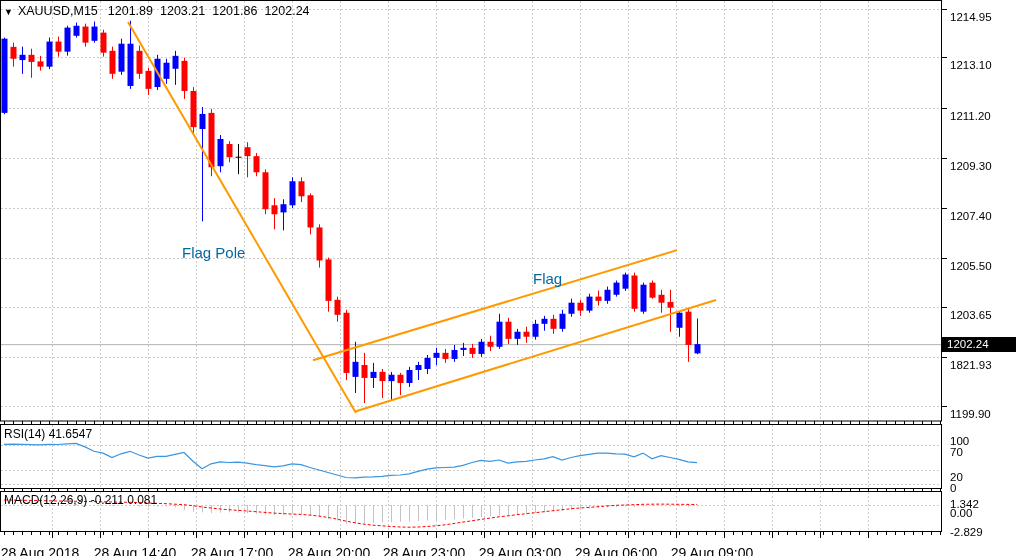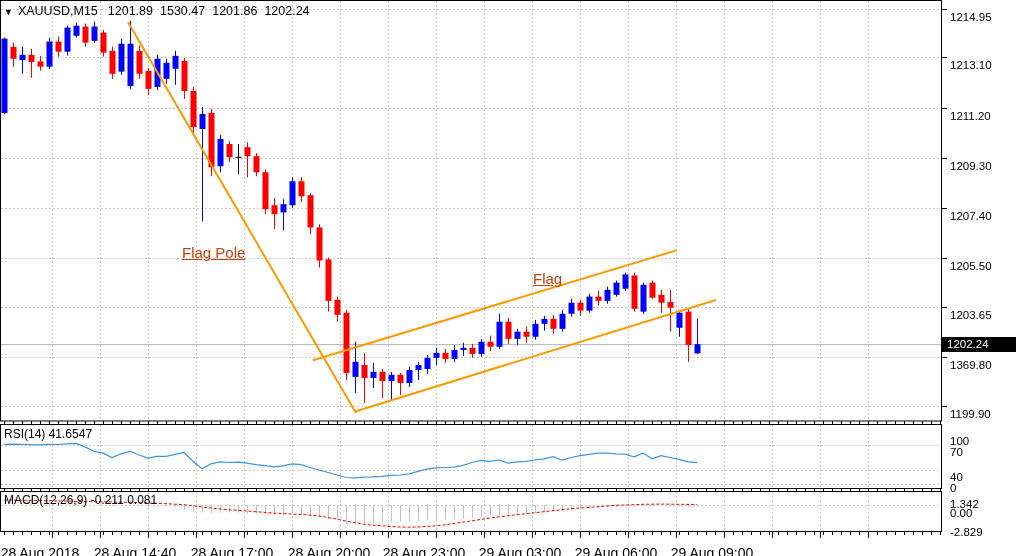--- a/index.html
+++ b/index.html
@@ -10,21 +10,21 @@
   .chart-title .tri{font-size:9px;margin-right:5px;}
   .chart-title .sym{margin-right:10px;text-align:right;}
   .chart-title .v{margin-right:7px;}
   .ind-label{position:absolute;font-size:12px;color:#000;white-space:nowrap;}
   #rsi-label{left:4px;top:427px;}
   #macd-label{left:4px;top:493px;}
   .axis-label{position:absolute;font-size:11.5px;color:#000;transform:translateY(-50%);white-space:nowrap;}
   .time-label{position:absolute;top:537px;font-size:14px;color:#000;transform:translateX(-50%);white-space:nowrap;}
   #price-badge{position:absolute;left:942px;top:337px;width:74px;height:15px;background:#000;color:#fff;
                font-size:11.5px;line-height:15px;padding-left:5px;box-sizing:border-box;}
-  .annot{position:absolute;color:#c2410c;font-size:15px;white-space:nowrap;text-decoration:underline;}
+  .annot{position:absolute;color:#0369a1;font-size:15px;white-space:nowrap;}
   .layer{position:absolute;left:0;top:8px;width:100%;height:100%;pointer-events:none;}
 </style>
 </head>
 <body>
 
 <div id="app">
 
   <svg id="chart-svg" width="1020" height="556">
       <rect x="0.5" y="0.5" width="941" height="420.5" fill="#fff" stroke="#000"></rect>
       <rect x="0.5" y="424.5" width="941" height="64" fill="#fff" stroke="#000"></rect>
@@ -675,43 +675,43 @@
       <line x1="580.5" y1="532" x2="580.5" y2="538" stroke="#000"></line>
       <line x1="628.5" y1="532" x2="628.5" y2="538" stroke="#000"></line>
       <line x1="676.5" y1="532" x2="676.5" y2="538" stroke="#000"></line>
       <line x1="724.5" y1="532" x2="724.5" y2="538" stroke="#000"></line>
       <line x1="772.5" y1="532" x2="772.5" y2="538" stroke="#000"></line>
       <line x1="820.5" y1="532" x2="820.5" y2="538" stroke="#000"></line>
       <line x1="868.5" y1="532" x2="868.5" y2="538" stroke="#000"></line>
     </svg>
 
   <div class="chart-title">
-    <span class="tri">▼</span><span class="sym">XAUUSD,M15</span><span class="v">1201.89</span><span class="v">1530.47</span><span class="v">1201.86</span><span class="v">1202.24</span>
+    <span class="tri">▼</span><span class="sym">XAUUSD,M15</span><span class="v">1201.89</span><span class="v">1203.21</span><span class="v">1201.86</span><span class="v">1202.24</span>
   </div>
 
   <div id="rsi-label" class="ind-label">RSI(14) 41.6547</div>
   <div id="macd-label" class="ind-label">MACD(12,26,9) -0.211 0.081</div>
 
   <div id="price-badge">1202.24</div>
 
   <div id="price-axis" class="layer">
       <div class="axis-label" style="left: 950px; top: 9px;">1214.95</div>
       <div class="axis-label" style="left: 950px; top: 57.44px;">1213.10</div>
       <div class="axis-label" style="left: 950px; top: 107.6px;">1211.20</div>
       <div class="axis-label" style="left: 950px; top: 157.76px;">1209.30</div>
       <div class="axis-label" style="left: 950px; top: 207.92px;">1207.40</div>
       <div class="axis-label" style="left: 950px; top: 258.08px;">1205.50</div>
       <div class="axis-label" style="left: 950px; top: 306.92px; text-align: center;">1203.65</div>
-      <div class="axis-label" style="left: 950px; top: 357.08px;">1369.80</div>
+      <div class="axis-label" style="left: 950px; top: 357.08px;">1821.93</div>
       <div class="axis-label" style="left: 950px; top: 405.92px;">1199.90</div>
     </div>
   <div id="rsi-axis" class="layer">
       <div class="axis-label" style="left: 950px; top: 433px;">100</div>
       <div class="axis-label" style="left: 950px; top: 444px;">70</div>
-      <div class="axis-label" style="left: 950px; top: 469px;">40</div>
+      <div class="axis-label" style="left: 950px; top: 469px;">20</div>
       <div class="axis-label" style="left: 950px; top: 480px;">0</div>
     </div>
   <div id="macd-axis" class="layer">
       <div class="axis-label" style="left: 950px; top: 495.982px;">1.342</div>
       <div class="axis-label" style="left: 950px; top: 505px;">0.00</div>
       <div class="axis-label" style="left: 950px; top: 524.011px;">-2.829</div>
     </div>
   <div id="time-axis" class="layer">
       <div class="time-label" style="left: 40px;">28 Aug 2018</div>
       <div class="time-label" style="left: 135px;">28 Aug 14:40</div>

